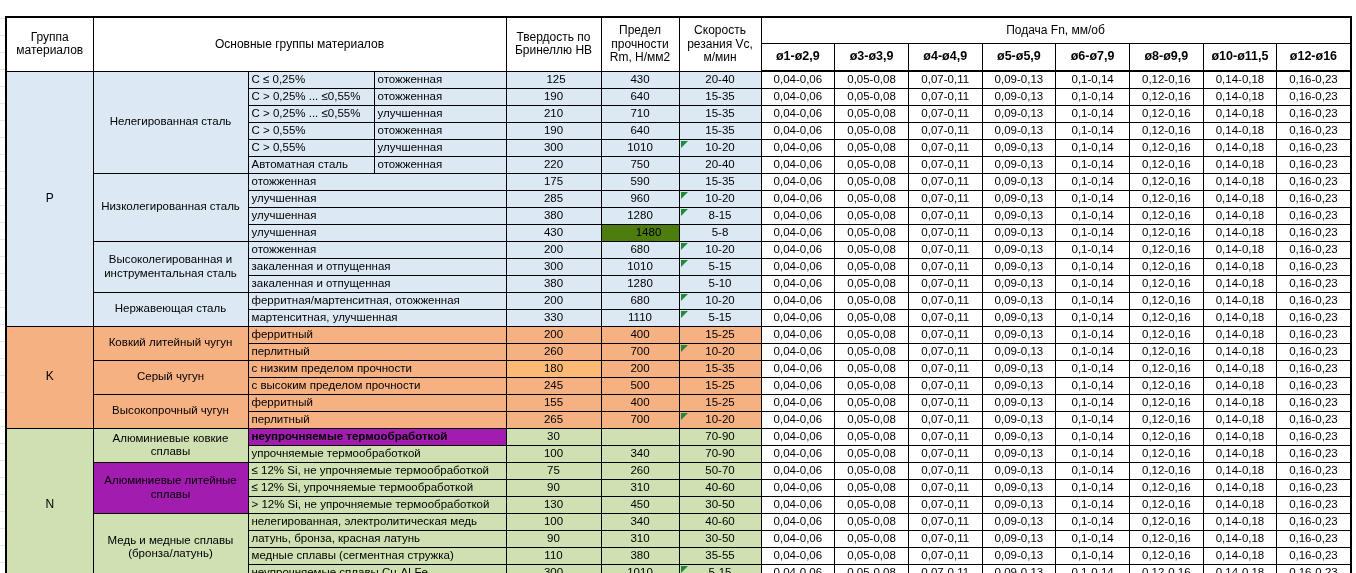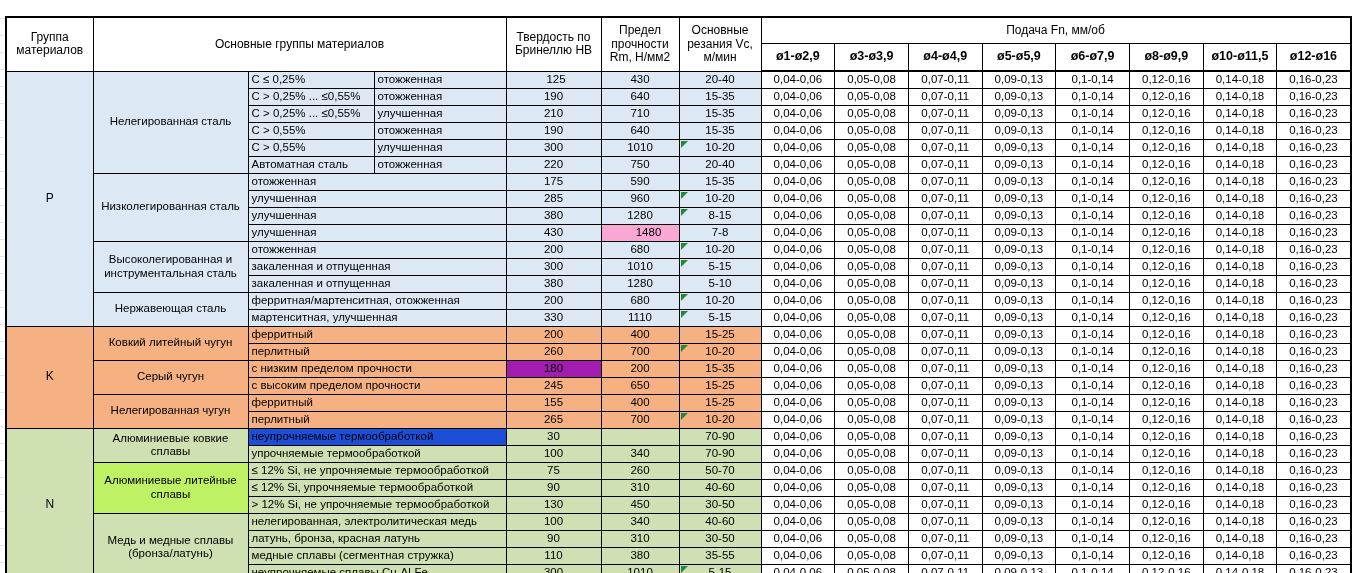--- a/index.html
+++ b/index.html
@@ -72,21 +72,21 @@
         <col style="width:73.7px">
         <col style="width:73.7px">
         <col style="width:73.7px">
     </colgroup>
     <thead>
       <tr class="hdr-top">
         <th rowspan="2">Группа материалов</th>
         <th rowspan="2" colspan="3">Основные группы материалов</th>
         <th rowspan="2">Твердость по Бринеллю HB</th>
         <th rowspan="2">Предел прочности Rm, Н/мм2</th>
-        <th rowspan="2">Основные резания Vc, м/мин</th>
+        <th rowspan="2">Скорость резания Vc, м/мин</th>
         <th colspan="8">Подача Fn, мм/об</th>
       </tr>
       <tr class="hdr-sub">
         <th class="dia">ø1-ø2,9</th>
         <th class="dia">ø3-ø3,9</th>
         <th class="dia">ø4-ø4,9</th>
         <th class="dia">ø5-ø5,9</th>
         <th class="dia">ø6-ø7,9</th>
         <th class="dia">ø8-ø9,9</th>
         <th class="dia">ø10-ø11,5</th>
@@ -225,22 +225,22 @@
           <td class="feed">0,07-0,11</td>
           <td class="feed">0,09-0,13</td>
           <td class="feed">0,1-0,14</td>
           <td class="feed">0,12-0,16</td>
           <td class="feed">0,14-0,18</td>
           <td class="feed">0,16-0,23</td>
         </tr>
         <tr>
           <td class="desc" colspan="2" style="background: rgb(220, 233, 245);">улучшенная</td>
           <td class="num" style="background: rgb(220, 233, 245);">430</td>
-          <td class="num" style="background: #f9a8d4; padding-left: 20px;">1480</td>
-          <td class="vc" style="background: rgb(220, 233, 245);">7-8</td>
+          <td class="num" style="background: #4d7c0f; padding-left: 20px;">1480</td>
+          <td class="vc" style="background: rgb(220, 233, 245);">5-8</td>
           <td class="feed">0,04-0,06</td>
           <td class="feed">0,05-0,08</td>
           <td class="feed">0,07-0,11</td>
           <td class="feed">0,09-0,13</td>
           <td class="feed">0,1-0,14</td>
           <td class="feed">0,12-0,16</td>
           <td class="feed">0,14-0,18</td>
           <td class="feed">0,16-0,23</td>
         </tr>
         <tr>
@@ -341,48 +341,48 @@
           <td class="feed">0,07-0,11</td>
           <td class="feed">0,09-0,13</td>
           <td class="feed">0,1-0,14</td>
           <td class="feed">0,12-0,16</td>
           <td class="feed">0,14-0,18</td>
           <td class="feed">0,16-0,23</td>
         </tr>
         <tr>
           <td class="sub" rowspan="2" style="background: rgb(246, 177, 131);">Серый чугун</td>
           <td class="desc" colspan="2" style="background: rgb(246, 177, 131);">с низким пределом прочности</td>
-          <td class="num" style="background: #a21caf;">180</td>
+          <td class="num" style="background: #fdba74;">180</td>
           <td class="num" style="background: rgb(246, 177, 131);">200</td>
           <td class="vc" style="background: rgb(246, 177, 131);">15-35</td>
           <td class="feed">0,04-0,06</td>
           <td class="feed">0,05-0,08</td>
           <td class="feed">0,07-0,11</td>
           <td class="feed">0,09-0,13</td>
           <td class="feed">0,1-0,14</td>
           <td class="feed">0,12-0,16</td>
           <td class="feed">0,14-0,18</td>
           <td class="feed">0,16-0,23</td>
         </tr>
         <tr>
           <td class="desc" colspan="2" style="background: rgb(246, 177, 131);">с высоким пределом прочности</td>
           <td class="num" style="background: rgb(246, 177, 131);">245</td>
-          <td class="num" style="background: rgb(246, 177, 131);">650</td>
+          <td class="num" style="background: rgb(246, 177, 131);">500</td>
           <td class="vc" style="background: rgb(246, 177, 131);">15-25</td>
           <td class="feed">0,04-0,06</td>
           <td class="feed">0,05-0,08</td>
           <td class="feed">0,07-0,11</td>
           <td class="feed">0,09-0,13</td>
           <td class="feed">0,1-0,14</td>
           <td class="feed">0,12-0,16</td>
           <td class="feed">0,14-0,18</td>
           <td class="feed">0,16-0,23</td>
         </tr>
         <tr>
-          <td class="sub" rowspan="2" style="background: rgb(246, 177, 131);">Нелегированная чугун</td>
+          <td class="sub" rowspan="2" style="background: rgb(246, 177, 131);">Высокопрочный чугун</td>
           <td class="desc" colspan="2" style="background: rgb(246, 177, 131);">ферритный</td>
           <td class="num" style="background: rgb(246, 177, 131);">155</td>
           <td class="num" style="background: rgb(246, 177, 131);">400</td>
           <td class="vc" style="background: rgb(246, 177, 131);">15-25</td>
           <td class="feed">0,04-0,06</td>
           <td class="feed">0,05-0,08</td>
           <td class="feed">0,07-0,11</td>
           <td class="feed">0,09-0,13</td>
           <td class="feed">0,1-0,14</td>
           <td class="feed">0,12-0,16</td>
@@ -399,21 +399,21 @@
           <td class="feed">0,07-0,11</td>
           <td class="feed">0,09-0,13</td>
           <td class="feed">0,1-0,14</td>
           <td class="feed">0,12-0,16</td>
           <td class="feed">0,14-0,18</td>
           <td class="feed">0,16-0,23</td>
         </tr>
         <tr>
           <td class="grp" rowspan="9" style="background: rgb(207, 224, 178);">N</td>
           <td class="sub" rowspan="2" style="background: rgb(207, 224, 178);">Алюминиевые ковкие сплавы</td>
-          <td class="desc" colspan="2" style="background: #1d4ed8;">неупрочняемые термообработкой</td>
+          <td class="desc" colspan="2" style="background: #a21caf; font-weight: bold;">неупрочняемые термообработкой</td>
           <td class="num" style="background: rgb(207, 224, 178);">30</td>
           <td class="num" style="background: rgb(207, 224, 178);"></td>
           <td class="vc" style="background: rgb(207, 224, 178);">70-90</td>
           <td class="feed">0,04-0,06</td>
           <td class="feed">0,05-0,08</td>
           <td class="feed">0,07-0,11</td>
           <td class="feed">0,09-0,13</td>
           <td class="feed">0,1-0,14</td>
           <td class="feed">0,12-0,16</td>
           <td class="feed">0,14-0,18</td>
@@ -427,21 +427,21 @@
           <td class="feed">0,04-0,06</td>
           <td class="feed">0,05-0,08</td>
           <td class="feed">0,07-0,11</td>
           <td class="feed">0,09-0,13</td>
           <td class="feed">0,1-0,14</td>
           <td class="feed">0,12-0,16</td>
           <td class="feed">0,14-0,18</td>
           <td class="feed">0,16-0,23</td>
         </tr>
         <tr>
-          <td class="sub" rowspan="3" style="background: #bef264;">Алюминиевые литейные сплавы</td>
+          <td class="sub" rowspan="3" style="background: #a21caf;">Алюминиевые литейные сплавы</td>
           <td class="desc" colspan="2" style="background: rgb(207, 224, 178);">≤ 12% Si, не упрочняемые термообработкой</td>
           <td class="num" style="background: rgb(207, 224, 178);">75</td>
           <td class="num" style="background: rgb(207, 224, 178);">260</td>
           <td class="vc" style="background: rgb(207, 224, 178);">50-70</td>
           <td class="feed">0,04-0,06</td>
           <td class="feed">0,05-0,08</td>
           <td class="feed">0,07-0,11</td>
           <td class="feed">0,09-0,13</td>
           <td class="feed">0,1-0,14</td>
           <td class="feed">0,12-0,16</td>

